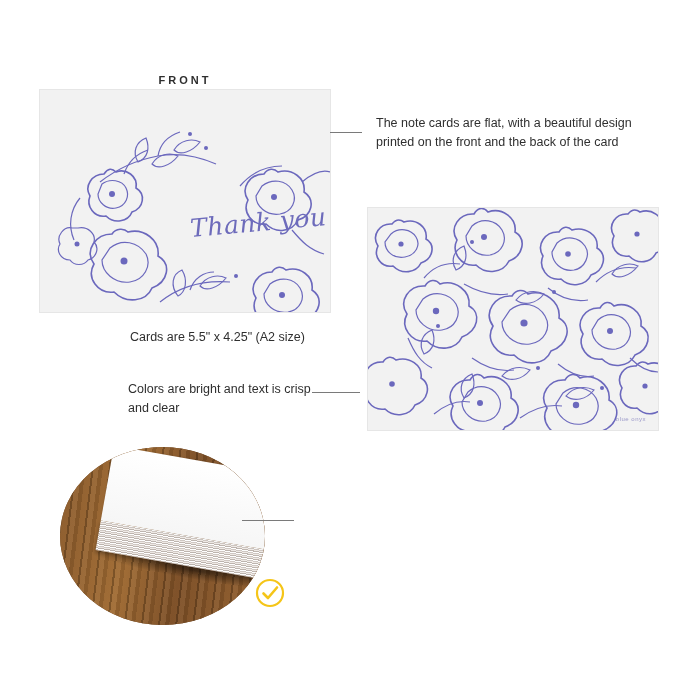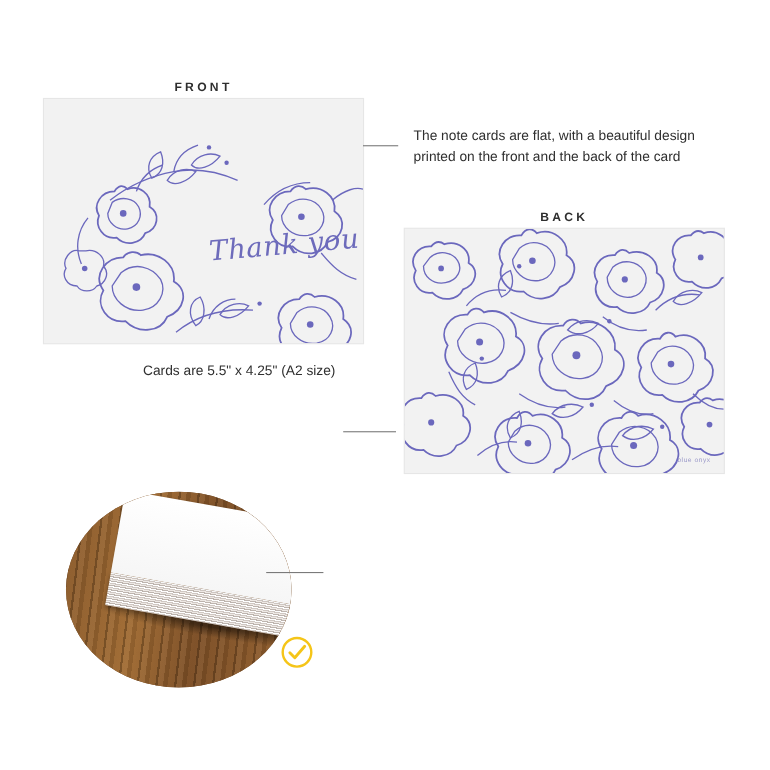--- a/index.html
+++ b/index.html
@@ -227,21 +227,20 @@
       </g>
 
       <path class="fl-thin" d="M40 108 C30 120 28 136 34 150"></path>
     </svg>
     <div class="script">Thank you</div>
   </div>
 
   <div class="leader" style="left:330px; top:132px; width:32px;"></div>
   <div class="abs note note-wide" style="left:376px; top:94px; width:285px;margin-top:20px;">The note cards are flat, with a beautiful design printed on the front and the back of the card</div>
 
-  <div class="abs card-label" style="left:368px; top:192px; width:290px;">BACK</div>
 
   <div class="card card-back">
     <svg width="290" height="222" viewBox="0 0 290 222">
 
       <g transform="translate(36,36)">
         <path class="fl" d="M0 -22 C12 -26 24 -17 22 -5 C32 1 29 15 17 19 C12 29 -2 31 -11 22 C-23 24 -31 12 -26 2 C-33 -9 -24 -21 -12 -20 C-8 -25 -4 -25 0 -22 Z"></path>
         <path class="fl-thin" d="M-13 -10 C-5 -17 7 -15 12 -7 C17 1 12 11 1 13 C-11 15 -19 7 -19 -2 Z"></path>
         <circle class="fl-dot" cx="-3" cy="0" r="2.6"></circle>
       </g>
       <g transform="translate(120,30)">
@@ -318,20 +317,21 @@
       <circle class="fl-dot" cx="70" cy="118" r="2"></circle>
       <circle class="fl-dot" cx="170" cy="160" r="2"></circle>
       <circle class="fl-dot" cx="234" cy="180" r="2"></circle>
     </svg>
     <div class="watermark">blue onyx</div>
   </div>
 
   <div class="abs note" style="left:130px; top:328px; width:300px;">Cards are 5.5" x 4.25" (A2 size)</div>
 
   <div class="leader" style="left:312px; top:392px; width:48px;"></div>
+  <div class="abs note" style="left:128px; top:380px; width:185px;">Colors are bright and text is crisp and clear</div>
 
   <div class="photo">
     <div class="wood"></div>
     <div class="stack">
       <div class="stack-shadow"></div>
       <div class="stack-edge"></div>
       <div class="stack-top"></div>
     </div>
   </div>
 

